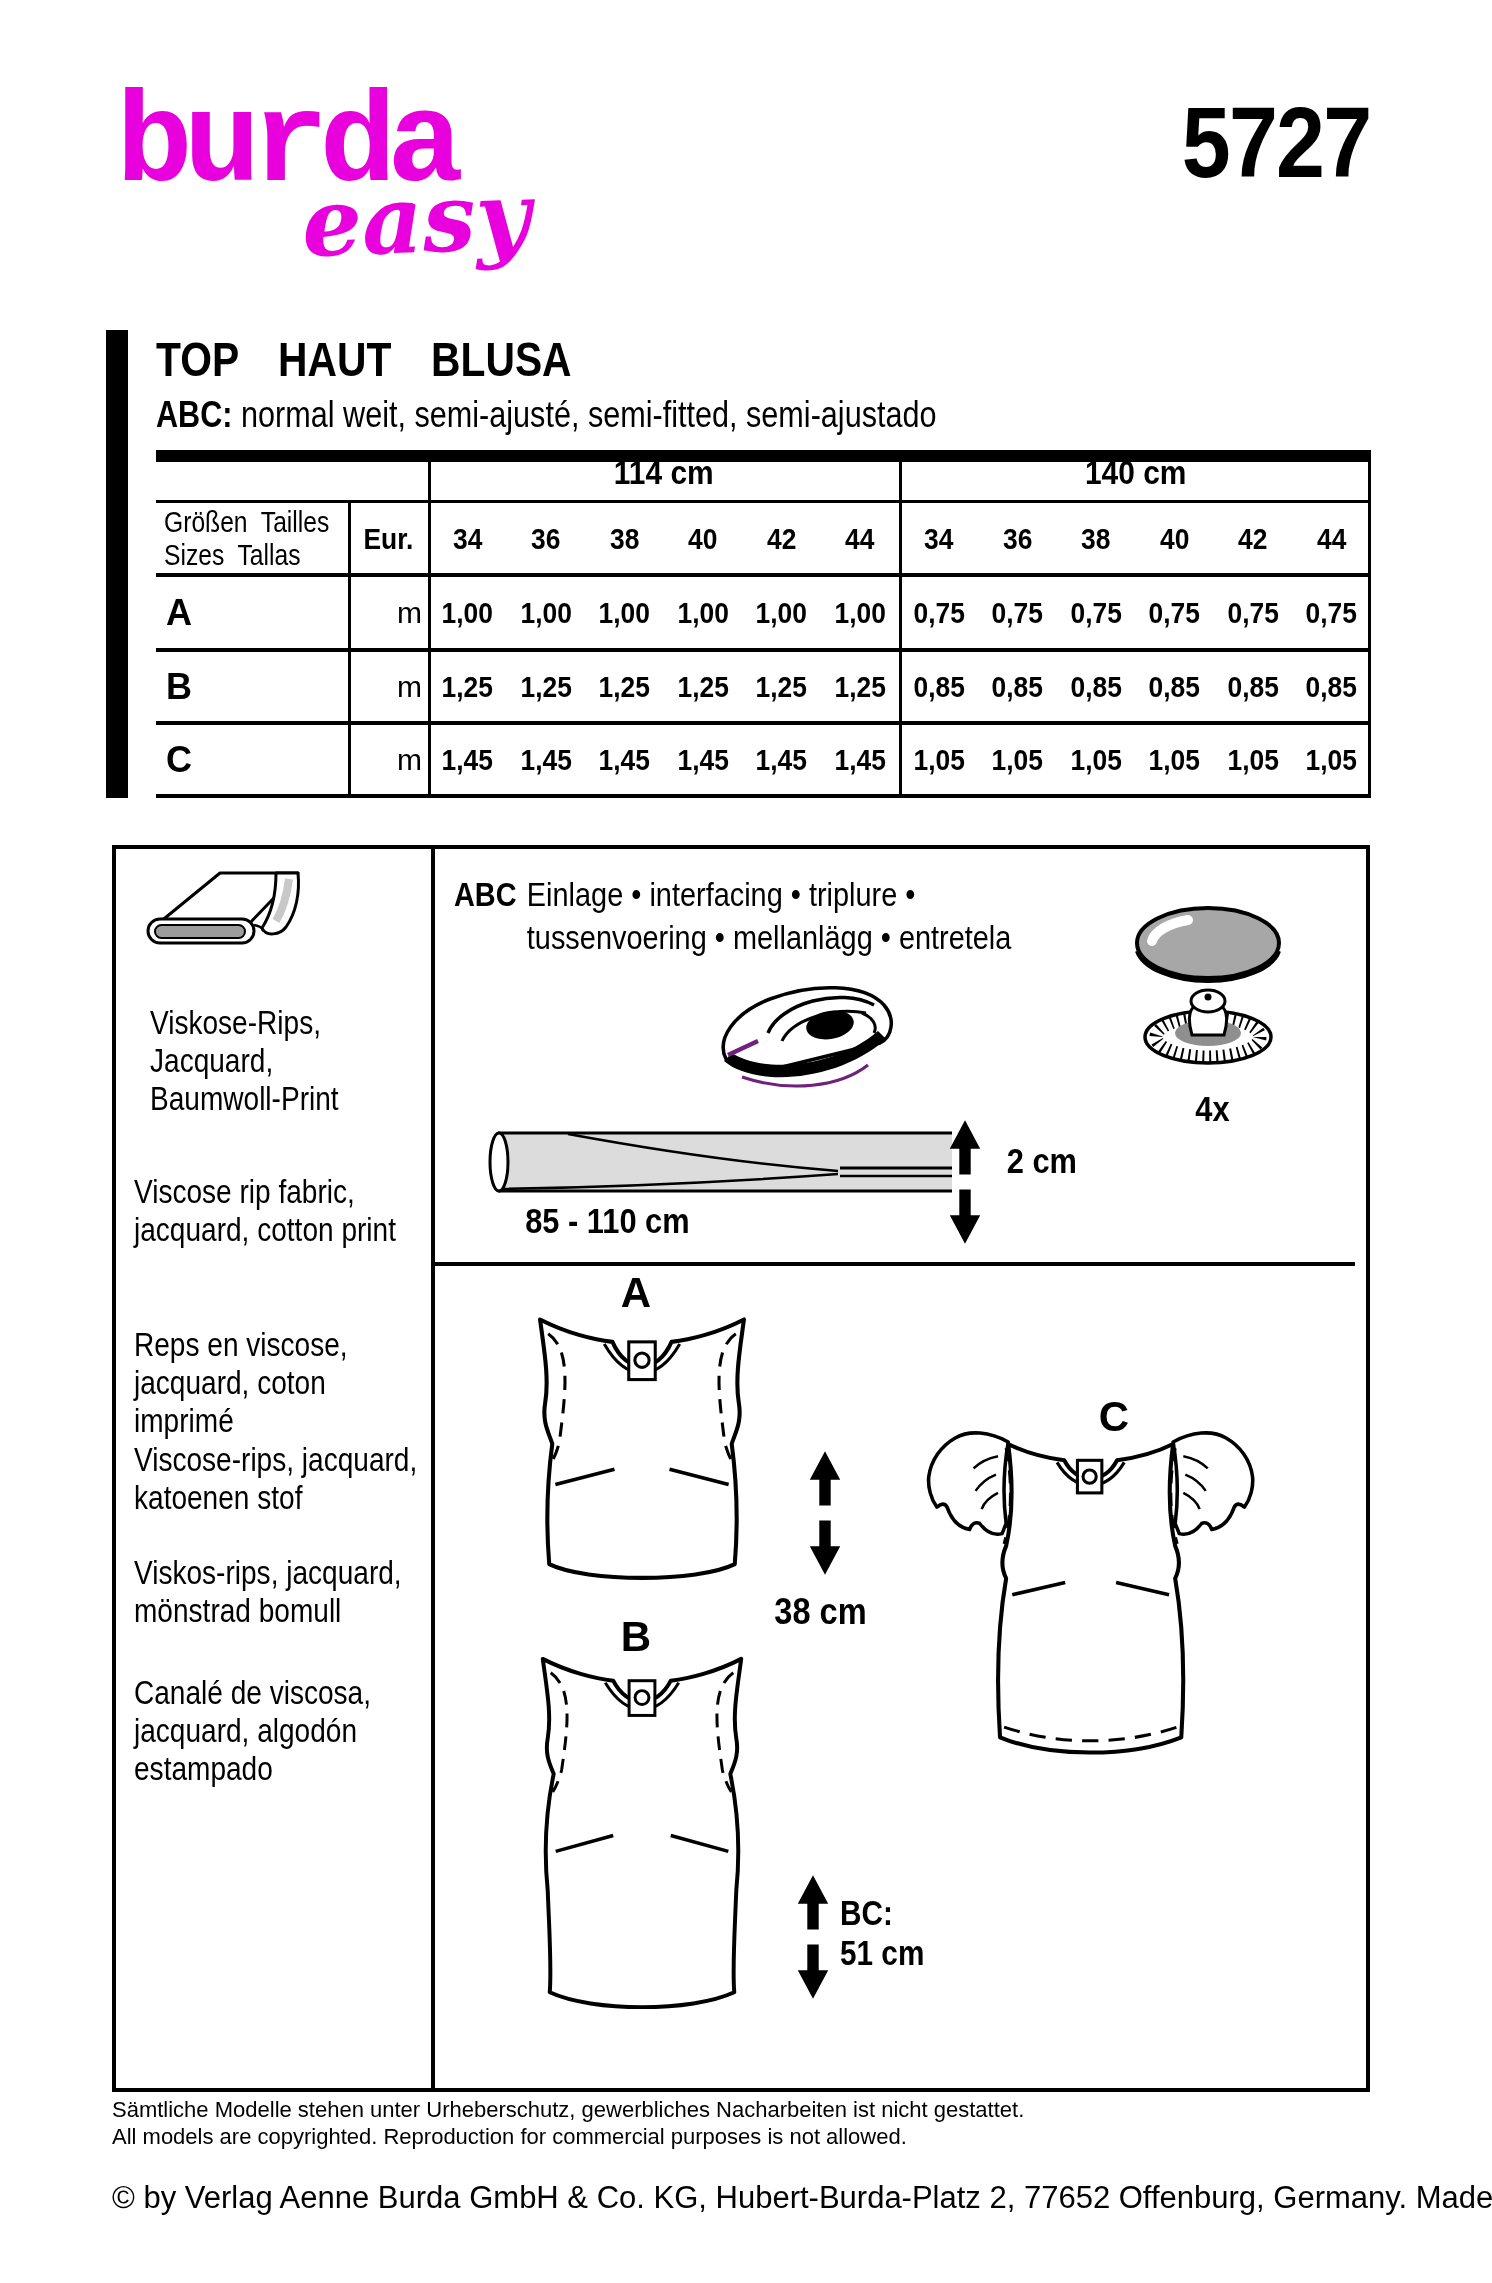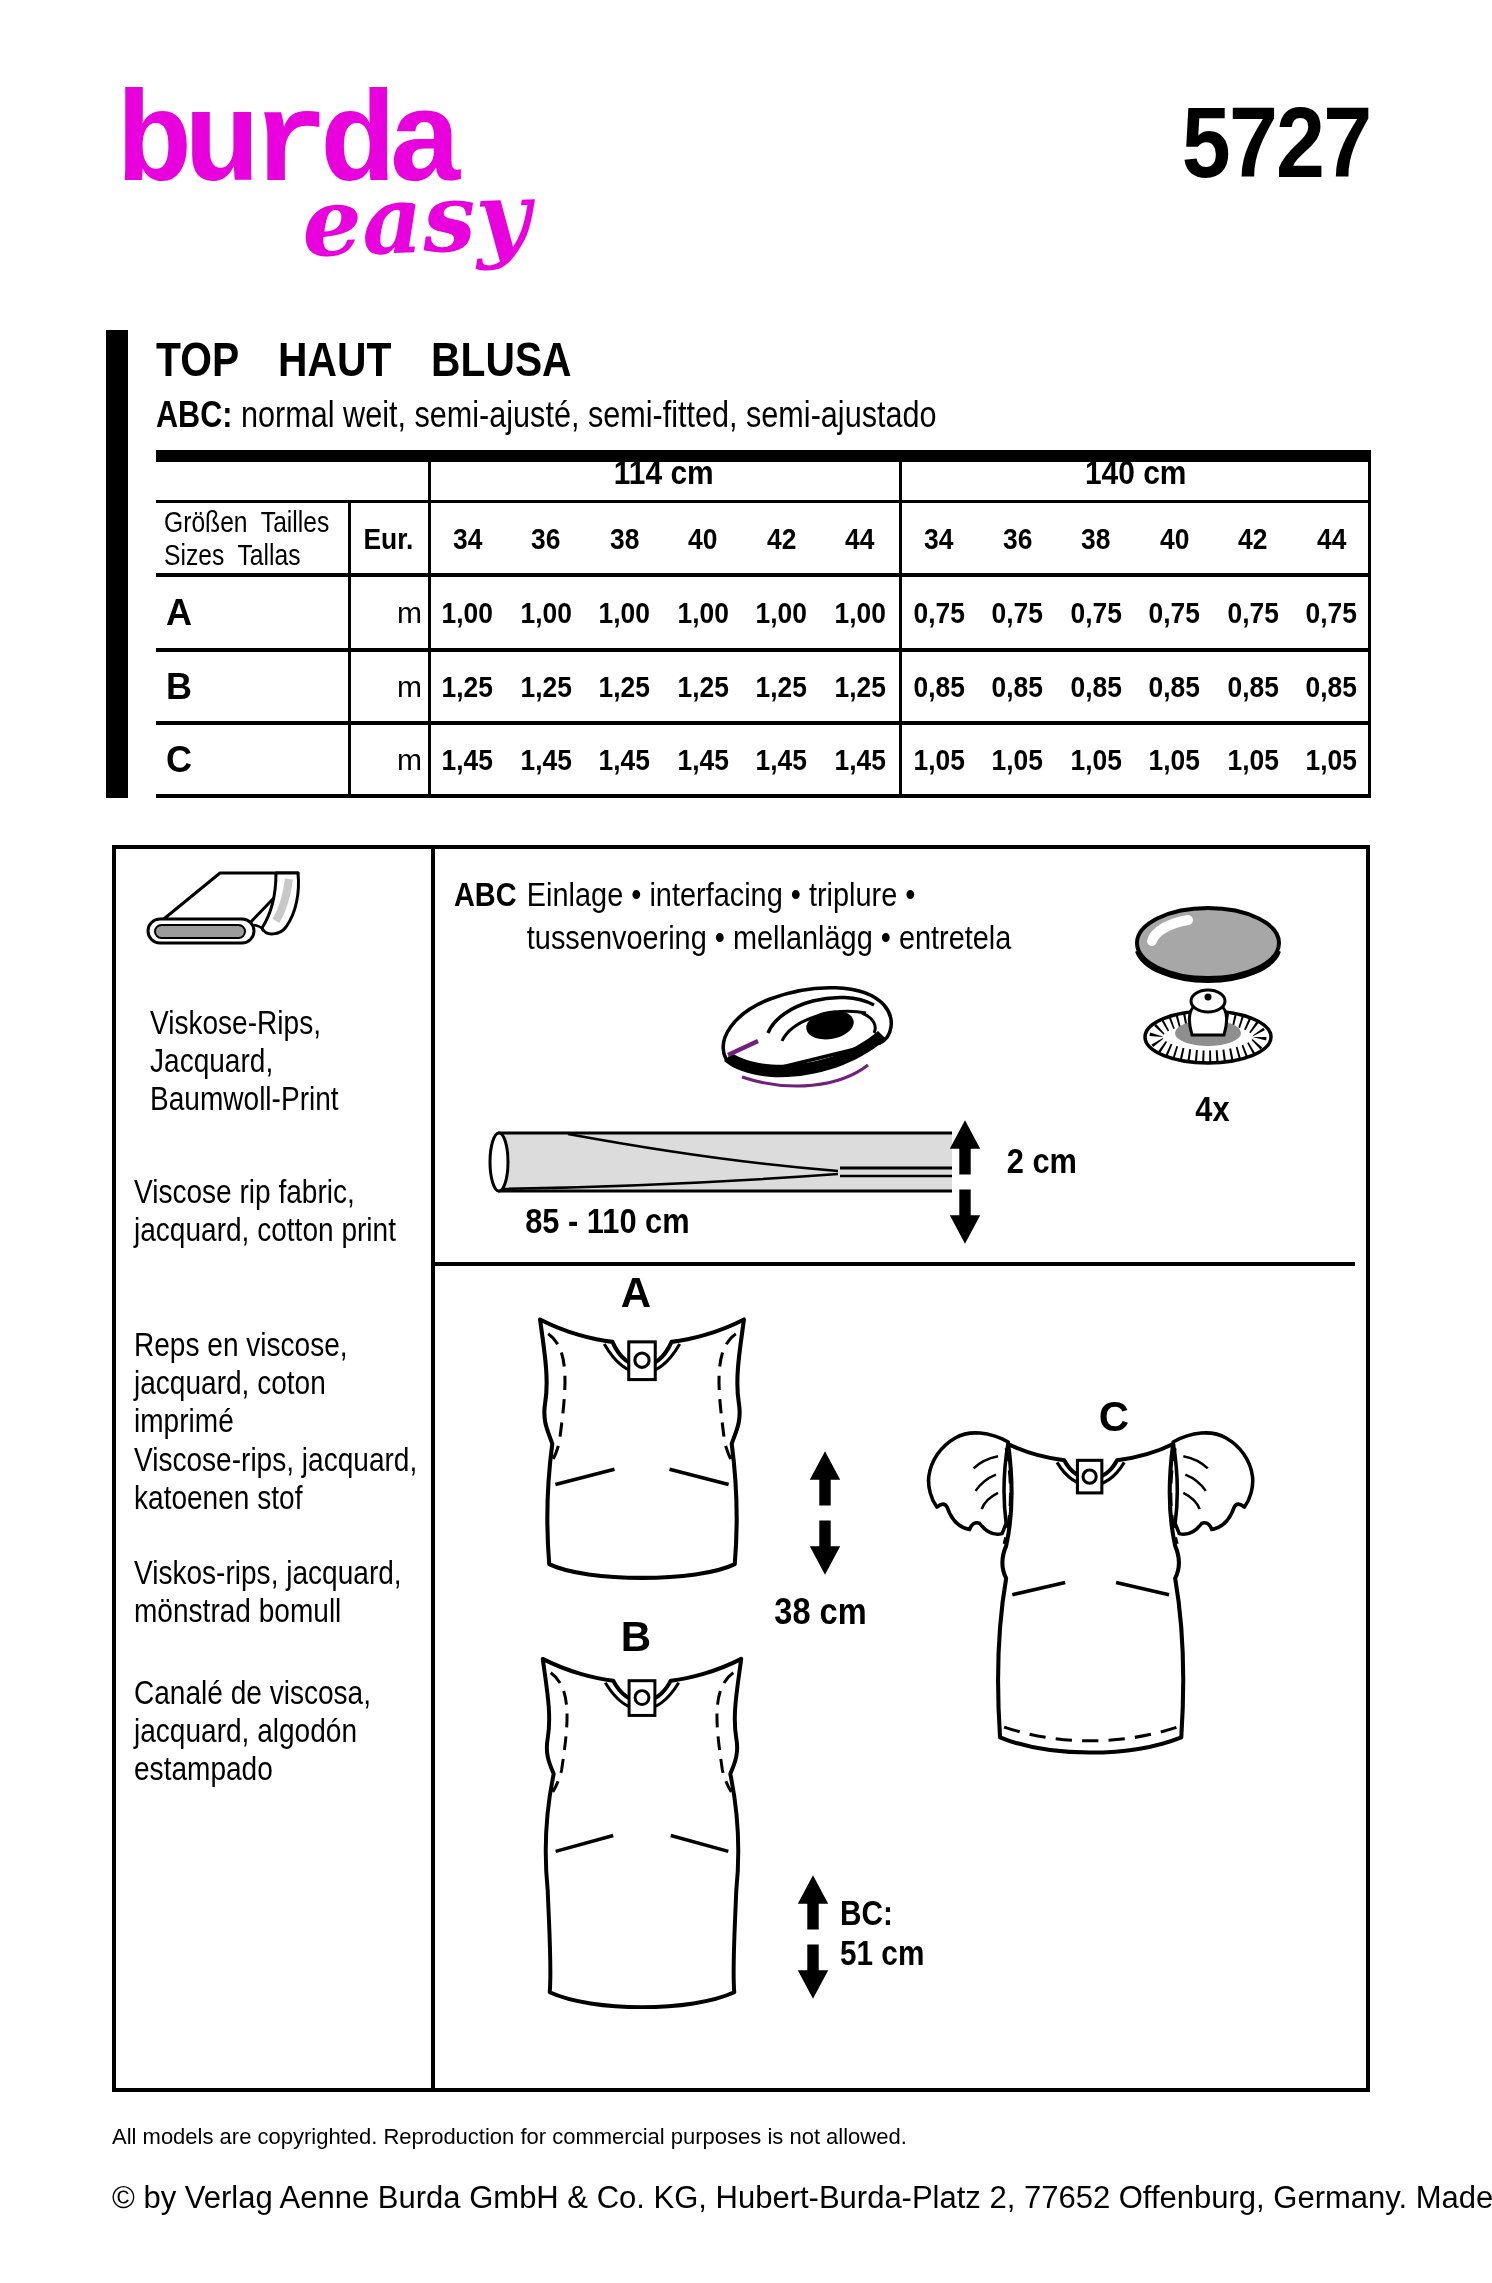--- a/index.html
+++ b/index.html
@@ -386,16 +386,17 @@
       <rect x="188" y="38" width="24" height="32" fill="#fff" stroke="#000" stroke-width="3"></rect>
       <circle cx="200" cy="54" r="6.5" fill="#fff" stroke="#000" stroke-width="3"></circle>
       <path d="M284 26 C278 56 278 92 286 120" fill="none" stroke="#000" stroke-width="3" stroke-dasharray="13 9"></path>
       <path d="M118 26 C124 56 124 92 116 120" fill="none" stroke="#000" stroke-width="3" stroke-dasharray="13 9"></path>
       <path d="M124 170 L176 158" stroke="#000" stroke-width="3.5"></path>
       <path d="M278 170 L226 158" stroke="#000" stroke-width="3.5"></path>
       <path d="M116 300 C170 318 232 318 286 300" fill="none" stroke="#000" stroke-width="3" stroke-dasharray="16 10"></path>
     </svg>
   </div>
 
+  <div class="abs" style="left:112px;top:2097px;"><span class="foot-s">Sämtliche Modelle stehen unter Urheberschutz, gewerbliches Nacharbeiten ist nicht gestattet.</span></div>
   <div class="abs" style="left:112px;top:2124px;"><span class="foot-s">All models are copyrighted. Reproduction for commercial purposes is not allowed.</span></div>
   <div class="abs" style="left:112px;top:2180px;"><span class="foot-b">© by Verlag Aenne Burda GmbH &amp; Co. KG, Hubert-Burda-Platz 2, 77652 Offenburg, Germany. Made in Germany.</span></div>
 
 </div>
 
 </body></html>

